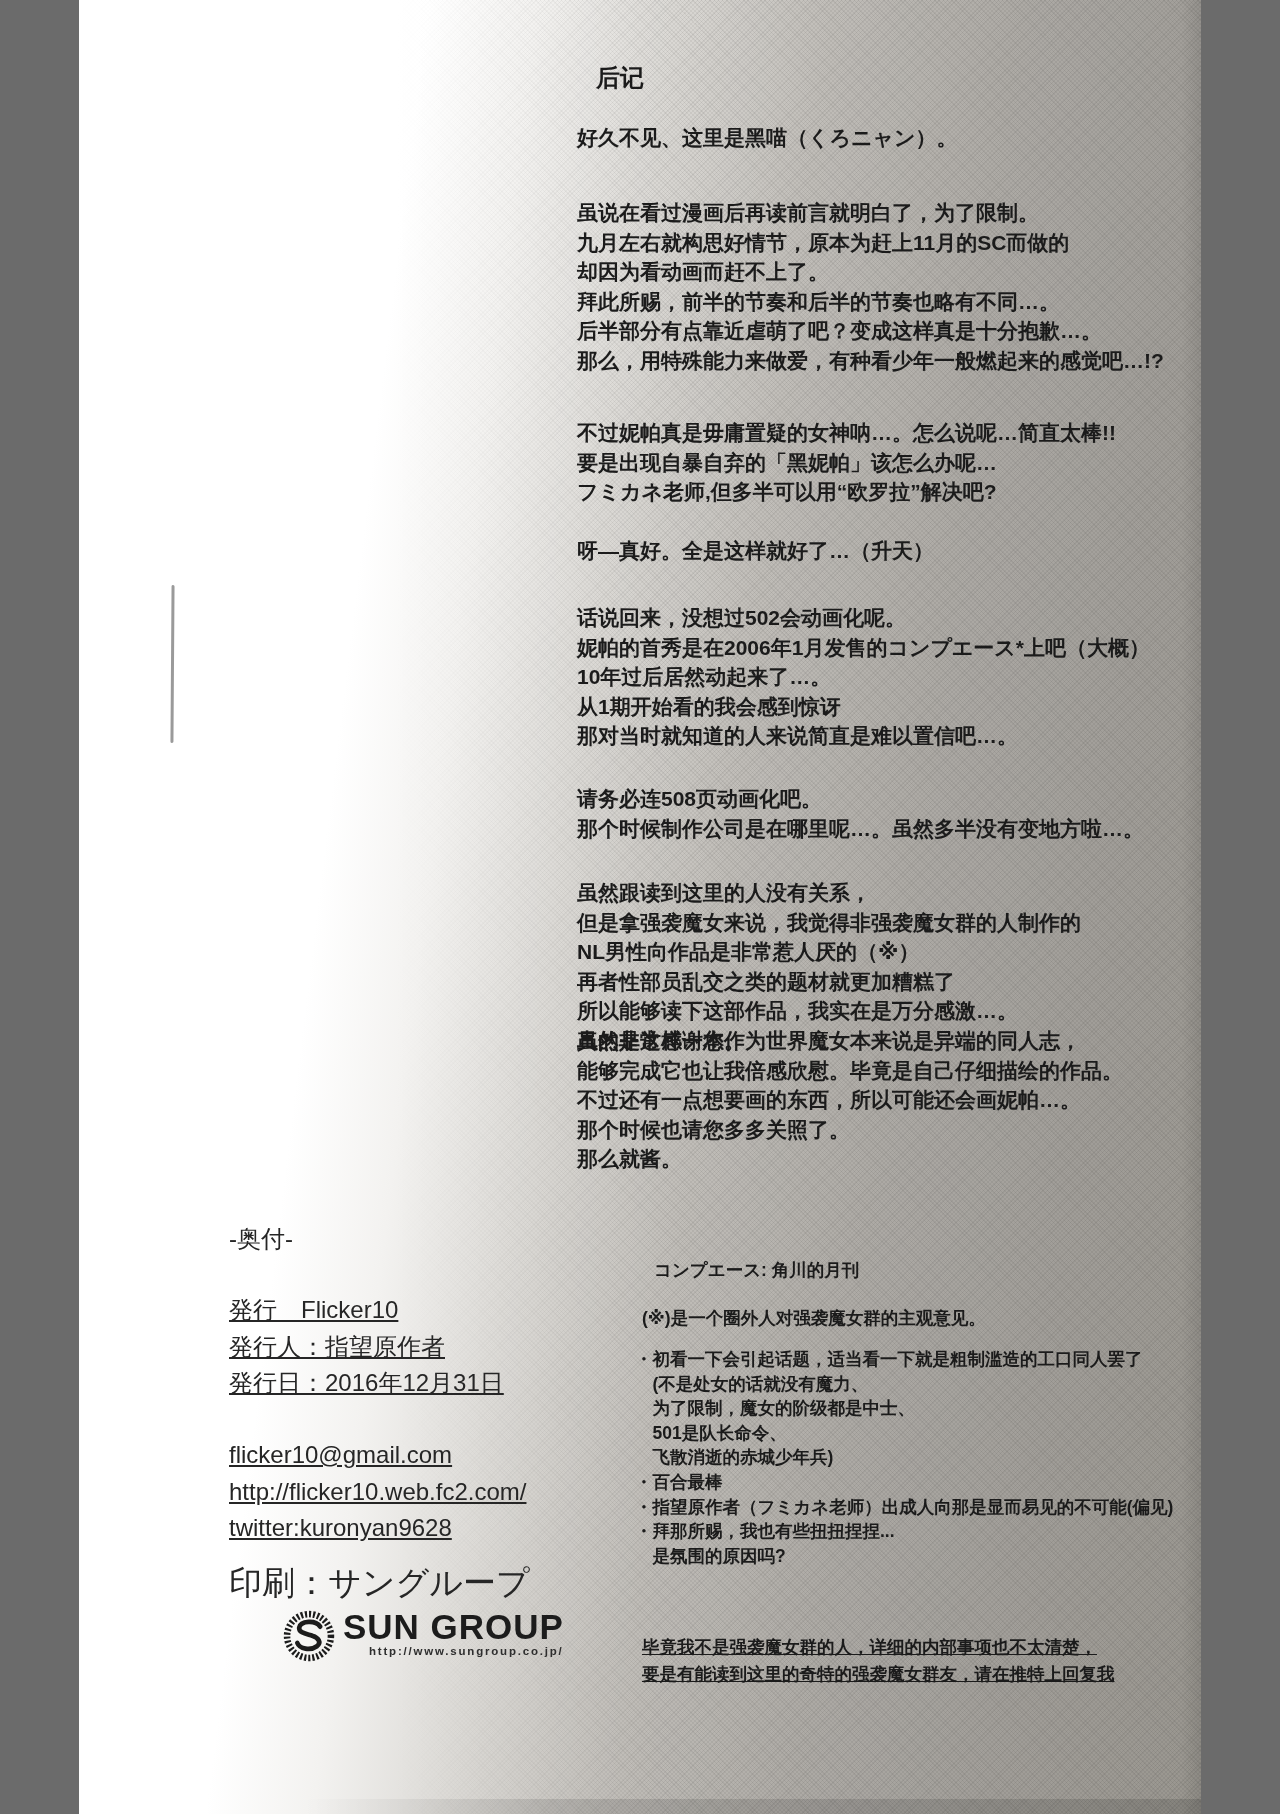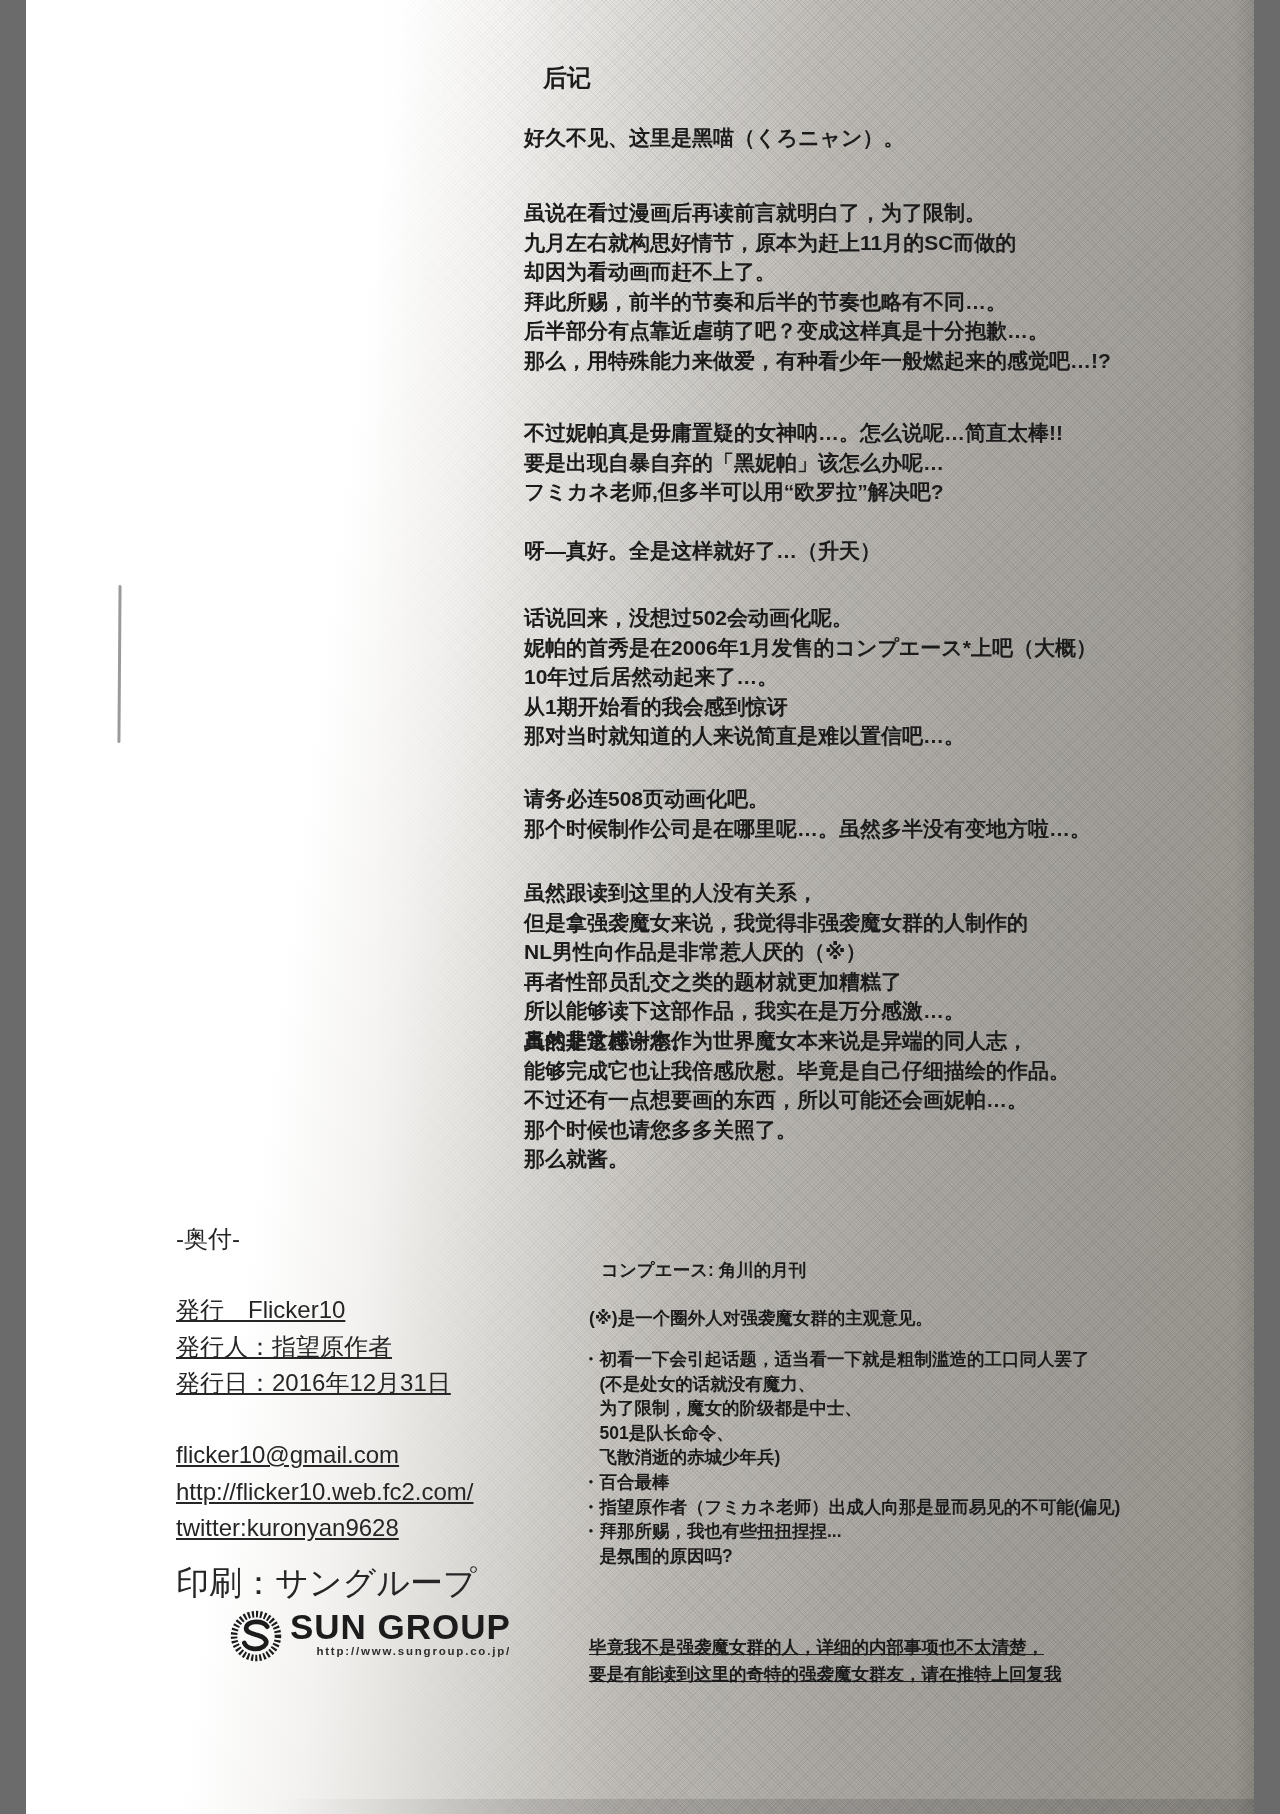--- a/index.html
+++ b/index.html
@@ -1,18 +1,18 @@
 <!DOCTYPE html>
 <html><head>
 <meta charset="utf-8">
 <style>
   html,body{margin:0;padding:0;background:#6b6b6b;}
   .page{
     position:relative;
-    width:1228px;height:1814px;
+    width:1122px;height:1814px;
     margin:0 auto;
     overflow:hidden;
     font-family:"Liberation Sans","DejaVu Sans",sans-serif;
     background:linear-gradient(97deg,
       #ffffff 0%, #ffffff 26%, #f3f2f0 34%, #dbd9d5 44%,
       #c0bdb8 56%, #adaaa5 70%, #a19e99 84%, #99968f 100%);
   }
   .halftone{
     position:absolute;inset:0;pointer-events:none;
     background-image:
@@ -23,21 +23,21 @@
   }
   .block{position:absolute;white-space:pre;color:#1b1b1b;}
   .title{font-size:24px;line-height:30px;font-weight:600;}
   .body{font-size:21px;line-height:29.5px;font-weight:600;}
   .colophon{font-size:24px;line-height:36.5px;font-weight:400;color:#262626;text-decoration:underline;}
   .colophon-heading{font-size:24px;line-height:30px;font-weight:400;color:#262626;}
   .printing{font-size:33px;line-height:32px;font-weight:400;color:#262626;}
   .notes{font-size:17.5px;line-height:24.6px;font-weight:600;}
   .notes-closing{line-height:27px;text-decoration:underline;}
   .logo{position:absolute;left:202px;top:1608px;display:flex;align-items:flex-start;}
-  .logo-textcol{margin-left:6px;display:flex;flex-direction:column;align-items:flex-end;}
+  .logo-textcol{margin-left:6px;display:flex;flex-direction:column;}
   .logo-name{font-size:35px;font-weight:700;letter-spacing:1px;color:#1c1c1c;line-height:38px;}
   .logo-url{font-size:11.5px;letter-spacing:1.8px;color:#2e2e2e;line-height:13px;margin-left:26px;margin-top:-1px;font-weight:600;}
   .artifact-line{
     position:absolute;left:92px;top:585px;width:2.5px;height:158px;
     background:#474747;opacity:.55;transform:rotate(.4deg);border-radius:2px;
   }
   .bottom-shadow{
     position:absolute;left:0;bottom:0;width:100%;height:15px;
     background:linear-gradient(to right, rgba(0,0,0,0) 0%, rgba(0,0,0,0) 20%, rgba(0,0,0,0.11) 42%, rgba(0,0,0,0.13) 100%);
   }

